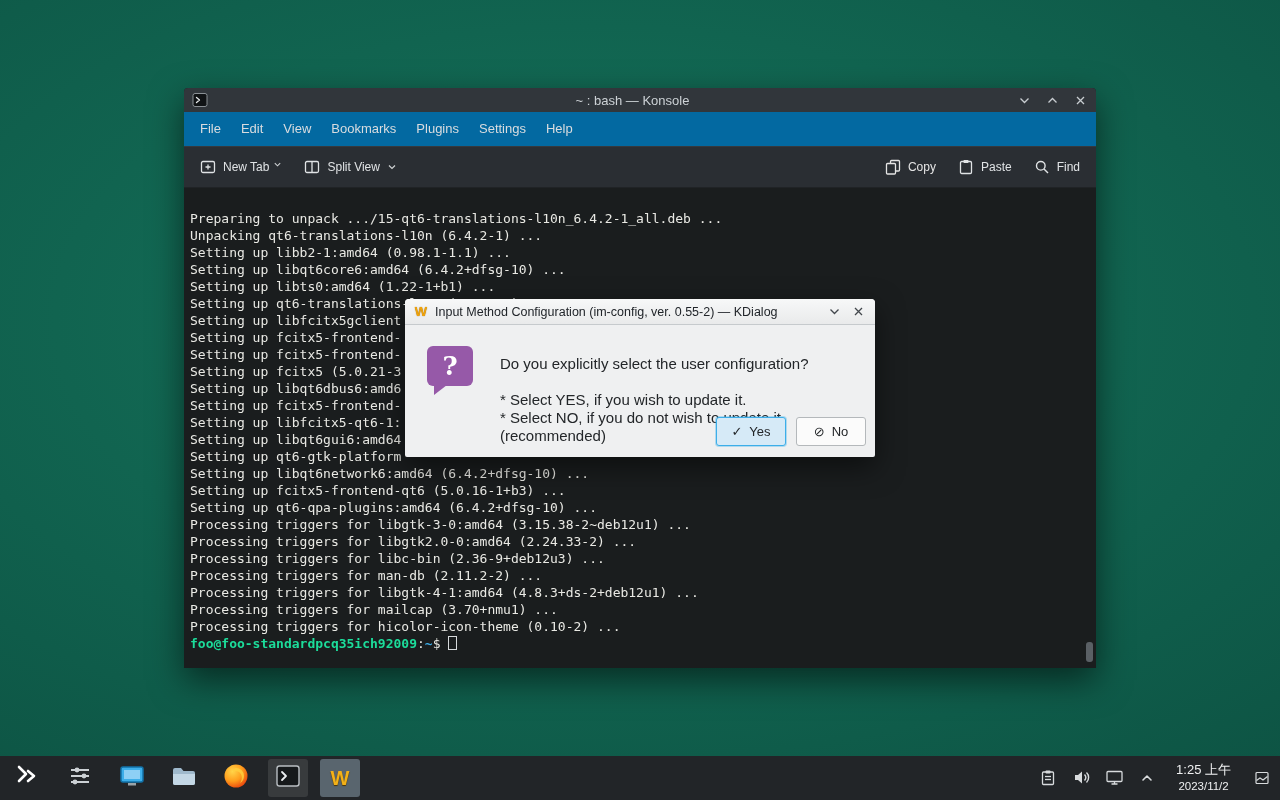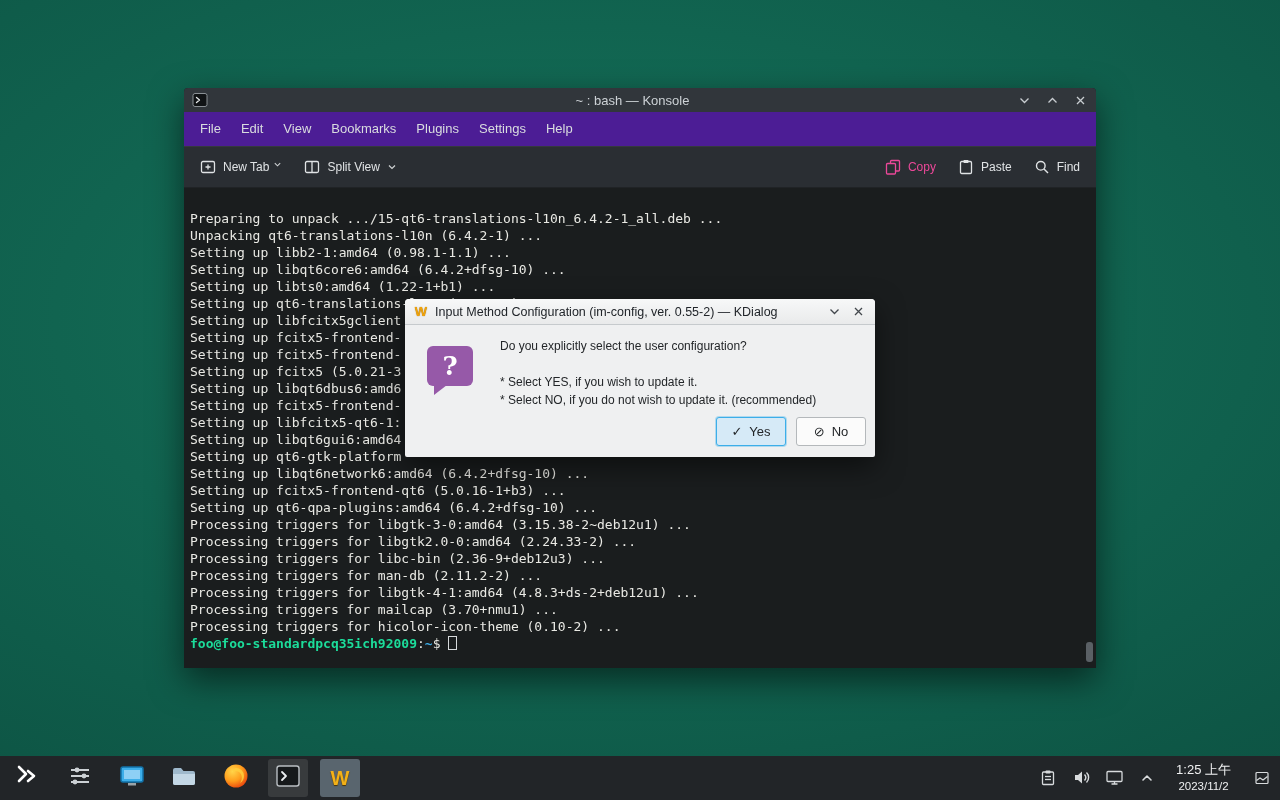--- a/index.html
+++ b/index.html
@@ -24,29 +24,29 @@
     padding:0 8px; position:relative; color:#c8cdd1;
   }
   .titlebar .app-icon { width:16px; height:16px; display:flex; z-index:1; }
   .titlebar .title {
     position:absolute; left:0; right:15px; text-align:center;
     font-size:13px; color:#cdd2d6;
   }
   .win-btns { margin-left:auto; display:flex; gap:13px; z-index:1; }
   .win-btn { width:15px; height:15px; display:flex; align-items:center; justify-content:center; cursor:pointer; }
 
-  .menubar { flex:0 0 34px; background:#4c1d95; display:flex; align-items:center; padding-left:6px; }
+  .menubar { flex:0 0 34px; background:#0369a1; display:flex; align-items:center; padding-left:6px; }
   .menu-item { padding:0 10px; font-size:13px; color:#d9dcdf; line-height:34px; cursor:pointer; }
 
   .toolbar {
     flex:0 0 42px; background:#2a2e33; border-top:1px solid #35393e; border-bottom:1px solid #202326;
     display:flex; align-items:center; padding:0 16px; gap:22px;
   }
   .tb-btn { display:flex; align-items:center; gap:7px; font-size:12px; color:#e0e3e5; cursor:pointer; }
-  .tb-btn.disabled { color:#ec4899; cursor:default; }
+  .tb-btn.disabled { color:#e5e5e5; cursor:default; }
   .tb-ic { display:flex; }
   .tb-chevron { display:flex; opacity:.9; }
   .tb-chevron.low { align-self:flex-end; margin-bottom:6px; margin-left:-3px; }
   .tb-spacer { flex:1; }
 
   .terminal {
     position:relative; flex:1; background:var(--terminal-bg,#1a1d1e);
     padding:22px 0 0 6px;
     font-family:"DejaVu Sans Mono", monospace; font-size:13px; line-height:17px;
     color:#e9e9e4;
@@ -86,21 +86,21 @@
     background:var(--question-purple,#9659a8); border-radius:6px;
     display:flex; align-items:center; justify-content:center;
   }
   .q-icon::after {
     content:""; position:absolute; left:7px; bottom:-9px; width:0; height:0;
     border-left:13px solid var(--question-purple,#9659a8);
     border-bottom:10px solid transparent;
   }
   .q-glyph { color:#fff; font-size:26px; font-weight:bold; font-family:"DejaVu Serif", serif; }
 
-  .dlg-text { position:absolute; left:95px; top:12px; right:10px; font-size:12px; line-height:18px; }
+  .dlg-text { position:absolute; left:95px; top:30px; right:10px; font-size:15px; line-height:18px; }
   .dlg-text p { margin:0; }
   .dlg-text p.q { margin-bottom:18px; }
 
   .dlg-buttons { position:absolute; right:9px; bottom:11px; display:flex; gap:10px; }
   .dlg-buttons button {
     min-width:70px; height:29px; padding:0 14px; border-radius:3px; font-size:13px;
     display:flex; align-items:center; justify-content:center; gap:7px;
     font-family:inherit; color:#232629; cursor:pointer;
   }
   .btn-yes {

